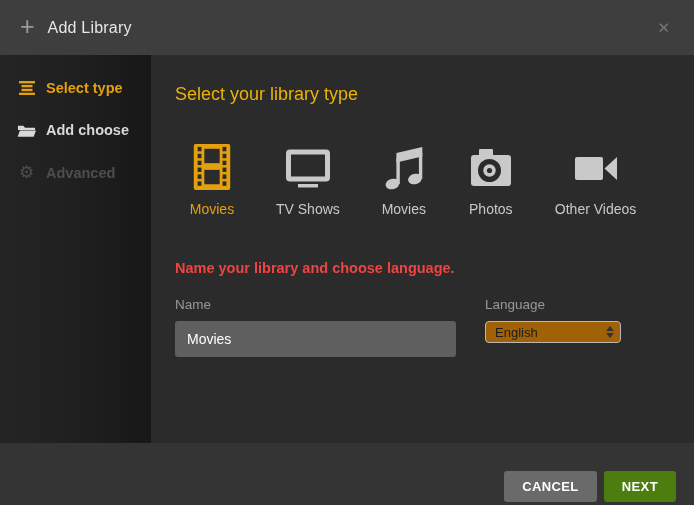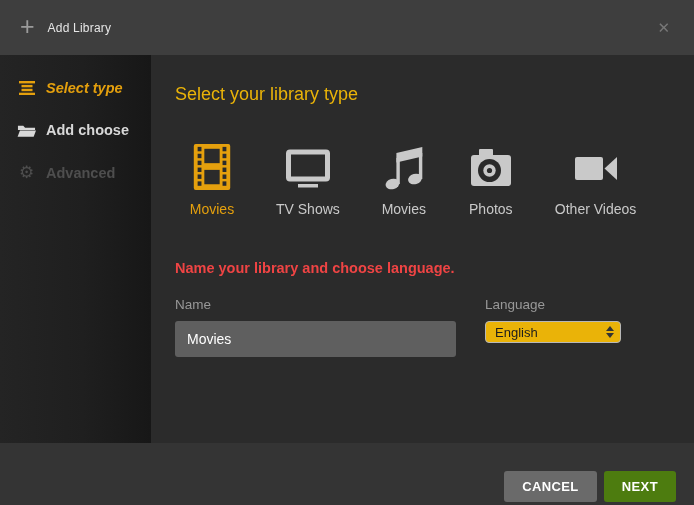--- a/index.html
+++ b/index.html
@@ -13,38 +13,38 @@
   .dialog { width:694px; height:505px; display:flex; flex-direction:column; }
 
   
   .header {
     height:55px; flex:0 0 55px;
     background:#3e3e3e;
     display:flex; align-items:center;
     padding:0 20px;
   }
   .plus-glyph { color:#9b9b9b; font-size:25px; font-weight:400; margin-right:13px; line-height:1; margin-top:-2px; }
-  .dialog-title { color:#e6e6e6; font-size:12px; font-weight:400; letter-spacing:.2px; }
+  .dialog-title { color:#e6e6e6; font-size:16px; font-weight:400; letter-spacing:.2px; }
   .close-btn { margin-left:auto; color:#777; font-size:15px; font-weight:700; cursor:pointer; padding:4px; }
 
   
   .body { flex:1 1 auto; display:flex; min-height:0; }
   .sidebar {
     width:151px; flex:0 0 151px;
     background:linear-gradient(to right,#242424 0%,#1f1f1f 55%,#171717 100%);
     padding-top:12px;
   }
   .side-item {
     display:flex; align-items:center; gap:10px;
     padding:13px 8px 13px 17px;
     font-size:14.5px; font-weight:600;
     cursor:pointer;
   }
   .side-item .si-icon { width:19px; display:flex; justify-content:center; align-items:center; }
-  .side-item.active  { color:#e5a00d;font-style:italic; }
+  .side-item.active  { color:#e5a00d; }
   .side-item.normal  { color:#d8d8d8; }
   .side-item.disabled{ color:#4e4e4e; cursor:default; }
   .gear-glyph { font-family:"DejaVu Sans",sans-serif; font-size:17px; line-height:1; color:#4e4e4e; }
 
   
   .main { flex:1 1 auto; padding:29px 24px 0 24px; background:#2b2b2b; }
   .section-title { color:#eab308; font-size:18px; font-weight:400; }
 
   .type-row { display:flex; gap:41px; margin:37px 0 0 14px; }
   .type-cell { display:flex; flex-direction:column; align-items:center; cursor:pointer; }
@@ -60,21 +60,21 @@
   .name-field { width:281px; margin-right:29px; }
   .name-input {
     margin-top:9px; height:36px; width:281px;
     background:#5f5f5f; border:none; border-radius:3px;
     color:#fff; font-size:14px; padding:0 12px;
     font-family:"Liberation Sans","DejaVu Sans",sans-serif;
     outline:none;
   }
   .lang-select {
     margin-top:9px; width:136px; height:22px;
-    background:#eab308; border-radius:4px;
+    background:#a16207; border-radius:4px;
     border:1px solid #b8b8b8;
     display:flex; align-items:center; justify-content:space-between;
     padding:0 6px 0 9px;
     font-size:13px; color:#1d1d1d; cursor:pointer;
   }
   .stepper { display:flex; flex-direction:column; gap:2px; align-items:center; }
   .tri-up    { width:0; height:0; border-left:4px solid transparent; border-right:4px solid transparent; border-bottom:5px solid #333; }
   .tri-down  { width:0; height:0; border-left:4px solid transparent; border-right:4px solid transparent; border-top:5px solid #333; }
 
   

